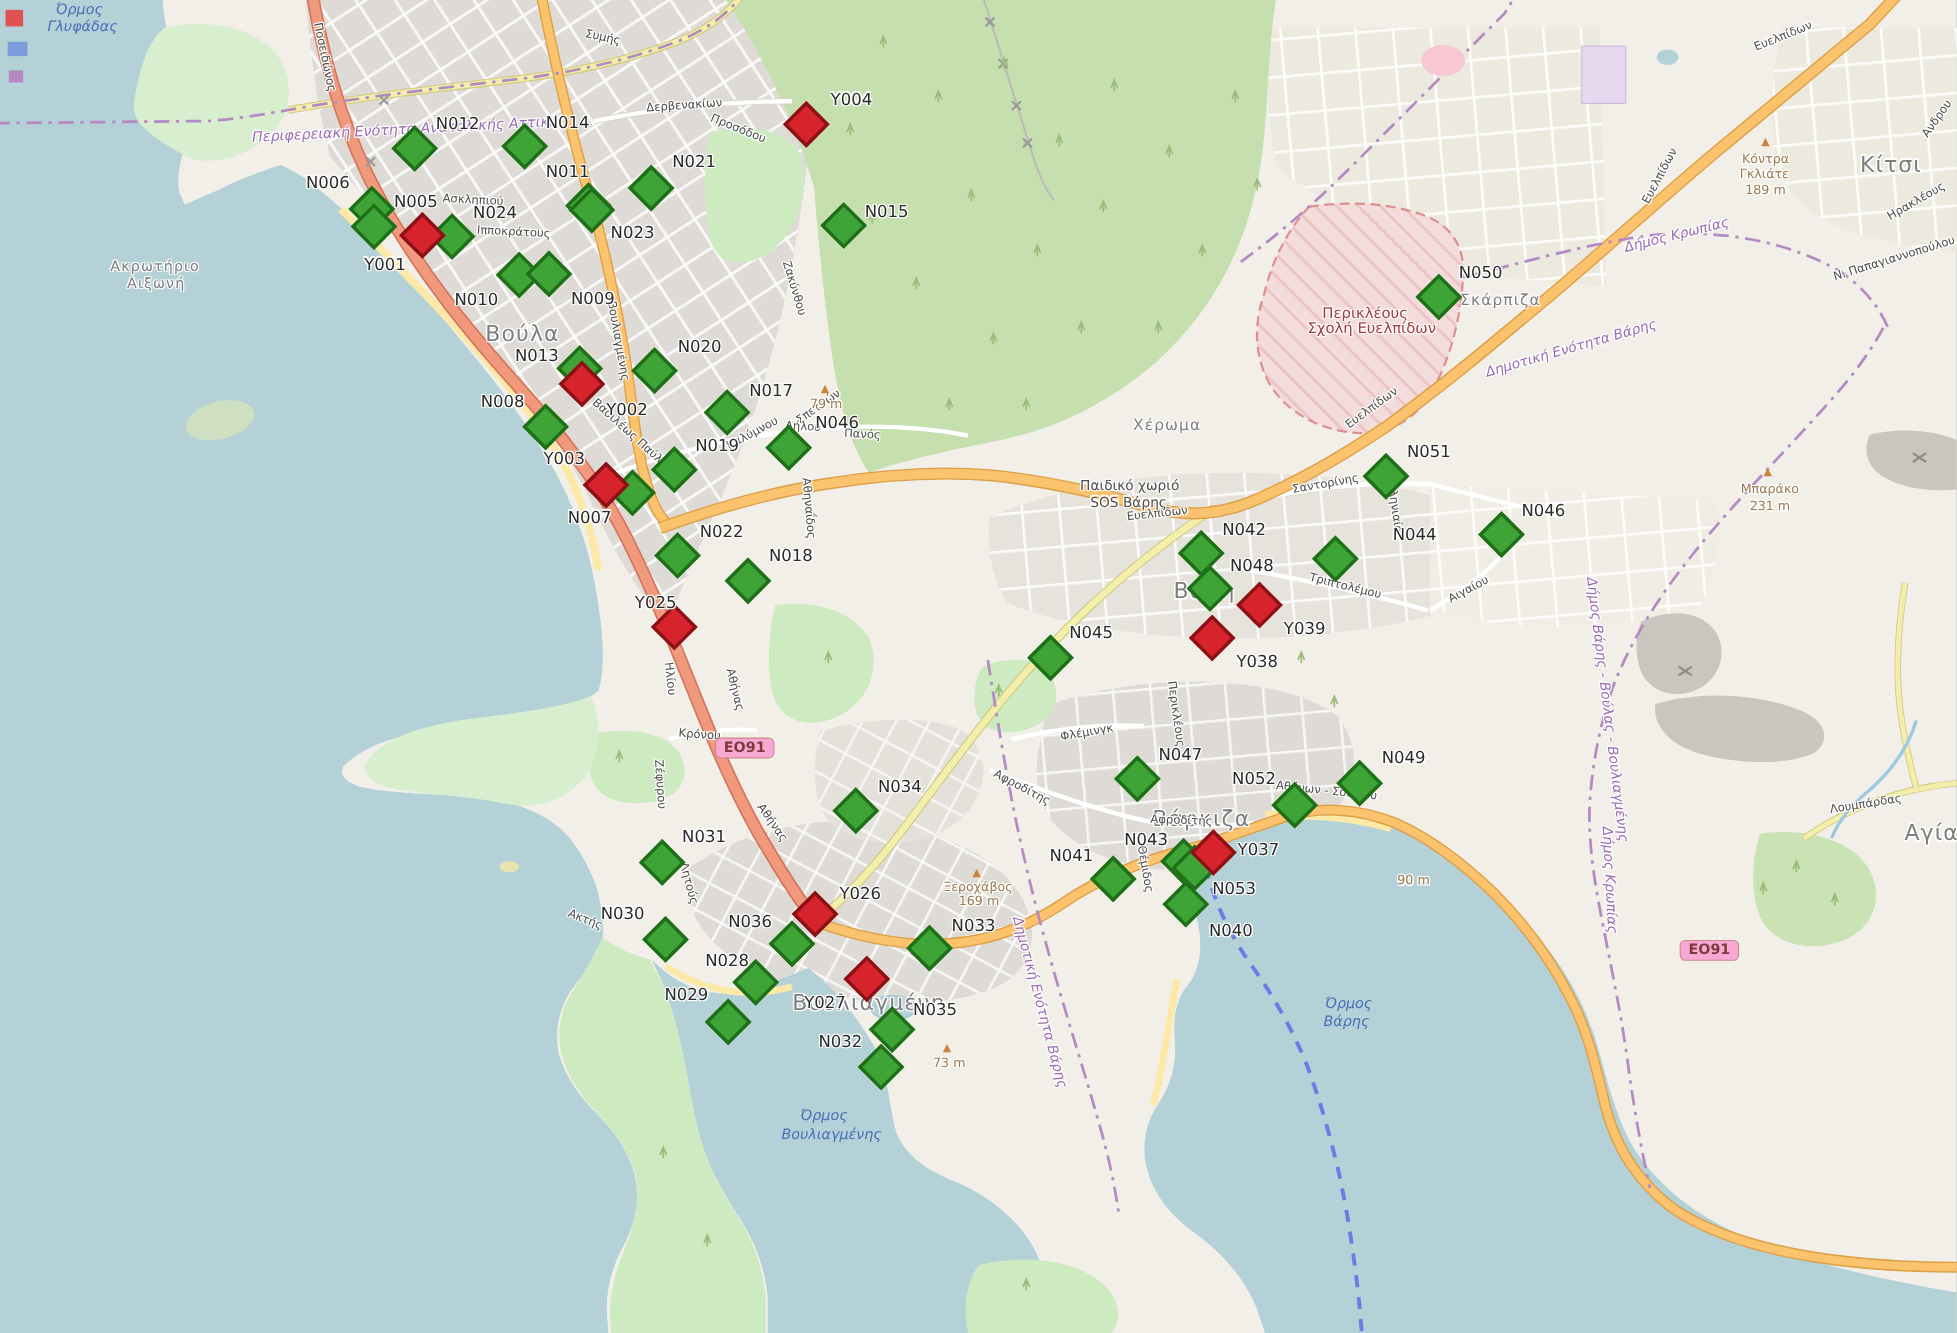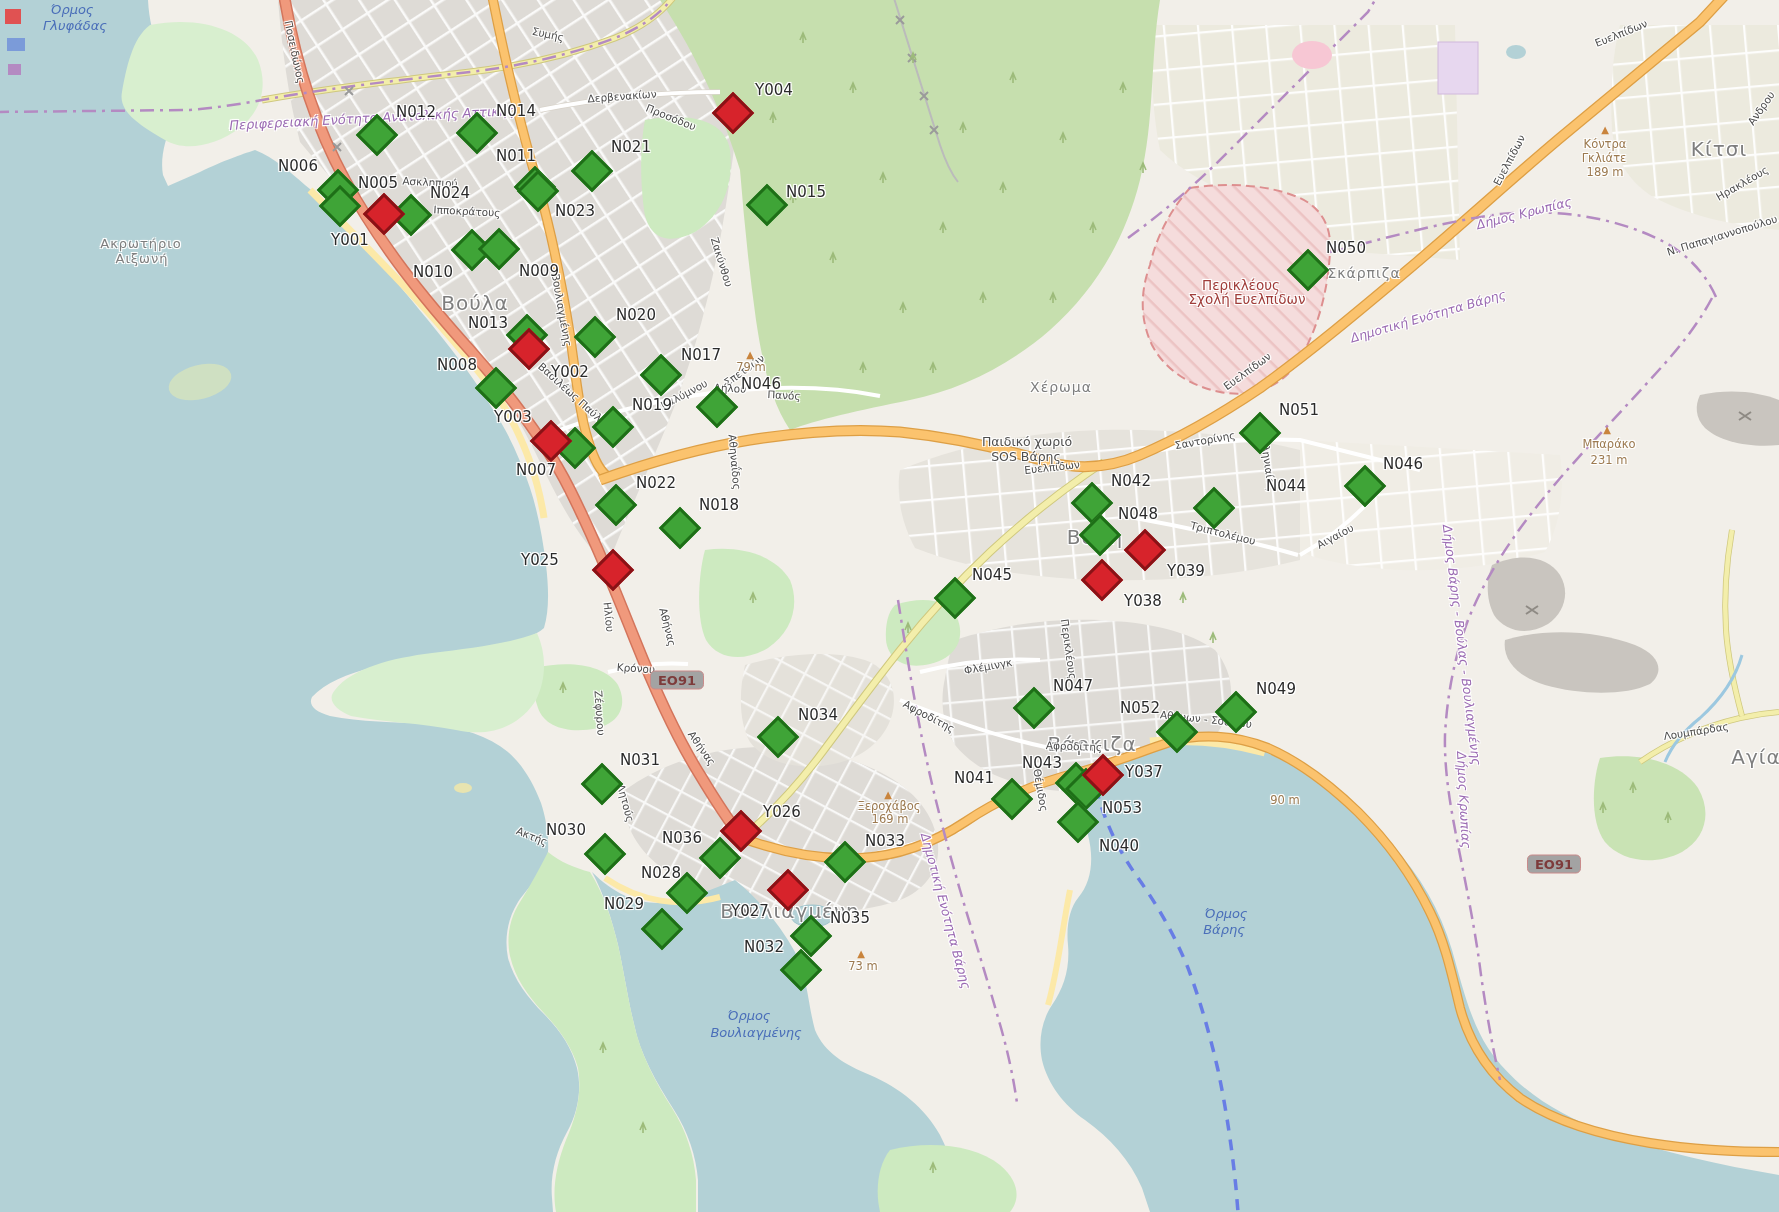--- a/index.html
+++ b/index.html
@@ -11,21 +11,21 @@
   .marker-label{font-size:15px;color:#2a2a2a;z-index:30;}
   .place{font-size:20px;color:#7e7e7e;letter-spacing:1px;z-index:8;margin-top:40px;}
   .sea-label{font-size:13px;font-style:italic;color:#4a6eb9;z-index:8;
        text-shadow:-1px -1px 0 #b3d1d6,1px 1px 0 #b3d1d6;}
   .street{font-size:10.5px;color:#4c4c4c;z-index:8;}
   .boundary{font-size:12.5px;font-style:italic;color:#9b6bb3;z-index:8;}
   .terrain{font-size:11.5px;color:#9c7a50;z-index:8;}
   .peak{font-size:10px;color:#c9843c;z-index:8;text-shadow:none;}
   .poi{font-size:13.5px;color:#a03d3a;z-index:8;}
   .poi2{font-size:12.5px;color:#4e4e4e;z-index:8;text-align:center;}
-  .badge{position:absolute;transform:translate(-50%,-50%);background:#a3a3a3;
+  .badge{position:absolute;transform:translate(-50%,-50%);background:#f9a8d4;
        border:1.5px solid #c98a8a;border-radius:5px;color:#7d3b3b;font-size:13px;
        font-weight:bold;padding:1px 7px;z-index:9;text-shadow:none;}
   .marker{position:absolute;width:30px;height:30px;box-sizing:border-box;
        transform:translate(-50%,-50%) rotate(45deg);z-index:20;}
   .marker.green{background:#3fa437;border:3px solid #1e6f17;}
   .marker.red{background:#d7232b;border:3px solid #8a1216;z-index:21;}
 </style>
 </head>
 <body>
 
@@ -341,21 +341,21 @@
     <div class="lbl marker-label" style="left: 652px; top: 405px;">N019</div>
     <div class="marker red" style="left: 551px; top: 441px;"></div>
     <div class="lbl marker-label" style="left: 513px; top: 417px;">Y003</div>
     <div class="marker green" style="left: 575px; top: 448px;"></div>
     <div class="lbl marker-label" style="left: 536px; top: 470px;">N007</div>
     <div class="marker green" style="left: 616px; top: 505px;"></div>
     <div class="lbl marker-label" style="left: 656px; top: 483px; text-align: right;">N022</div>
     <div class="marker green" style="left: 680px; top: 528px;"></div>
     <div class="lbl marker-label" style="left: 719px; top: 505px;">N018</div>
     <div class="marker red" style="left: 613px; top: 570px;"></div>
-    <div class="lbl marker-label" style="left: 540px; top: 548px; margin-top: 12px;">Y025</div>
+    <div class="lbl marker-label" style="left: 596px; top: 548px;">Y025</div>
     <div class="marker green" style="left: 1308px; top: 270px;"></div>
     <div class="lbl marker-label" style="left: 1346px; top: 248px;">N050</div>
     <div class="marker green" style="left: 1260px; top: 433px;"></div>
     <div class="lbl marker-label" style="left: 1299px; top: 410px;">N051</div>
     <div class="marker green" style="left: 1092px; top: 503px;"></div>
     <div class="lbl marker-label" style="left: 1131px; top: 481px;">N042</div>
     <div class="marker green" style="left: 1214px; top: 508px;"></div>
     <div class="lbl marker-label" style="left: 1254px; top: 486px; margin-left: 32px;">N044</div>
     <div class="marker green" style="left: 1365px; top: 486px;"></div>
     <div class="lbl marker-label" style="left: 1403px; top: 464px;">N046</div>

